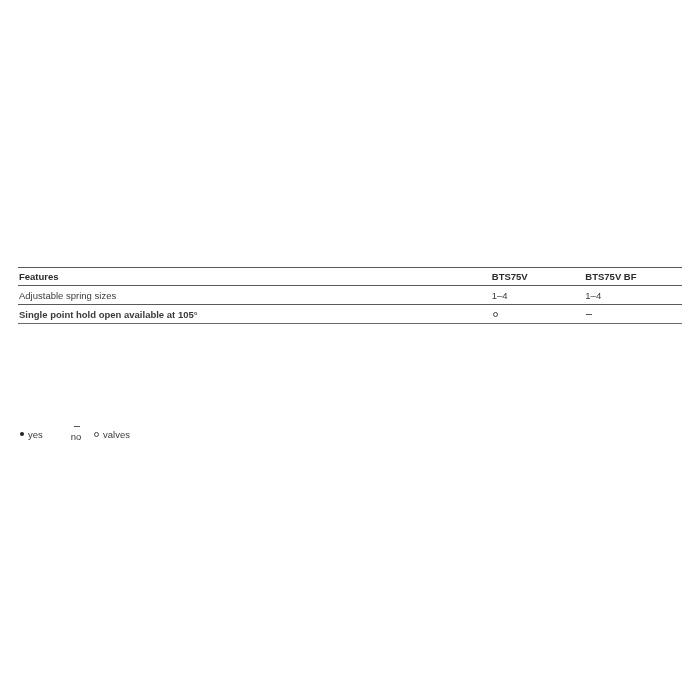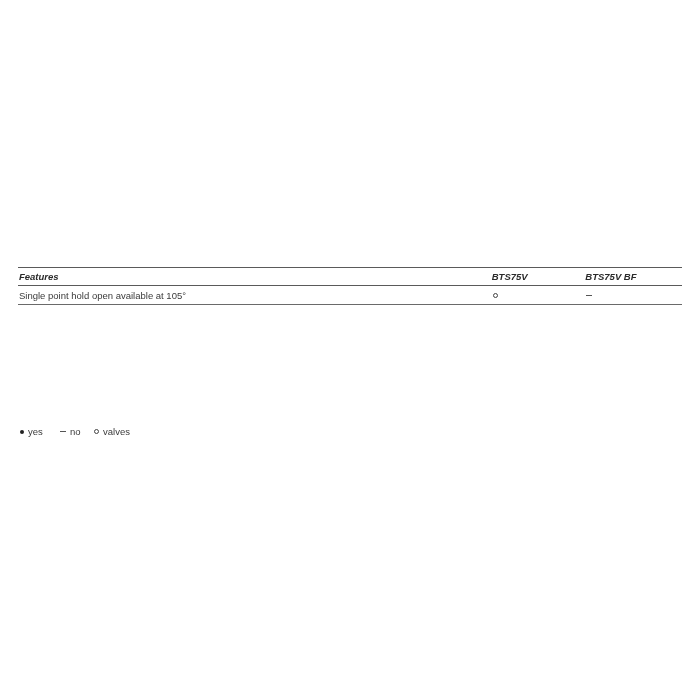--- a/index.html
+++ b/index.html
@@ -31,31 +31,31 @@
     }
     tr.header-row {
       height: 18px;
       border-top: 1px solid #5a5a5a;
     }
     tr {
       border-bottom: 1px solid #5a5a5a;
     }
     tr.last-row {
       border-bottom: 1.5px solid #6a6a6a;
+      font-weight: bold;
     }
     td, th {
       padding: 0 0 0 1px;
       text-align: left;
       vertical-align: middle;
       white-space: nowrap;
     }
     th {
       font-weight: bold;
       color: #2a2a2a;
-      font-style: italic;
     }
     .col-feature { width: 474px; }
     .col-a { width: 93px; margin-top: 48px; }
     .col-b { width: 97px; }
     .sym-dot {
       display: inline-block;
       width: 4px; height: 4px;
       border-radius: 50%;
       background: #222;
       vertical-align: middle;
@@ -85,35 +85,40 @@
       display: flex;
       gap: 0;
       align-items: center;
     }
     .legend-item {
       display: inline-flex;
       align-items: center;
       gap: 4px;
     }
     .legend-item.yes { width: 40px; }
-    .legend-item.no { width: 34px; }
+    .legend-item.no { width: 34px; flex-direction: column; }
   </style>
 </head>
 <body>
 
 <div class="table-wrap">
   <table>
     <thead>
       <tr class="header-row">
         <th class="col-feature">Features</th>
         <th class="col-a">BTS75V</th>
         <th class="col-b">BTS75V BF</th>
       </tr>
     </thead>
     <tbody id="table-body">
+        <tr>
+          <td class="col-feature">Adjustable spring sizes</td>
+          <td class="col-a">1–4</td>
+          <td class="col-b">1–4</td>
+        </tr>
         <tr class="last-row">
           <td class="col-feature">Single point hold open available at 105°</td>
           <td class="col-a"><span class="sym-ring" title="option"></span></td>
           <td class="col-b"><span class="sym-dash" title="no"></span></td>
         </tr>
       </tbody>
   </table>
 </div>
 
 <div class="legend">

